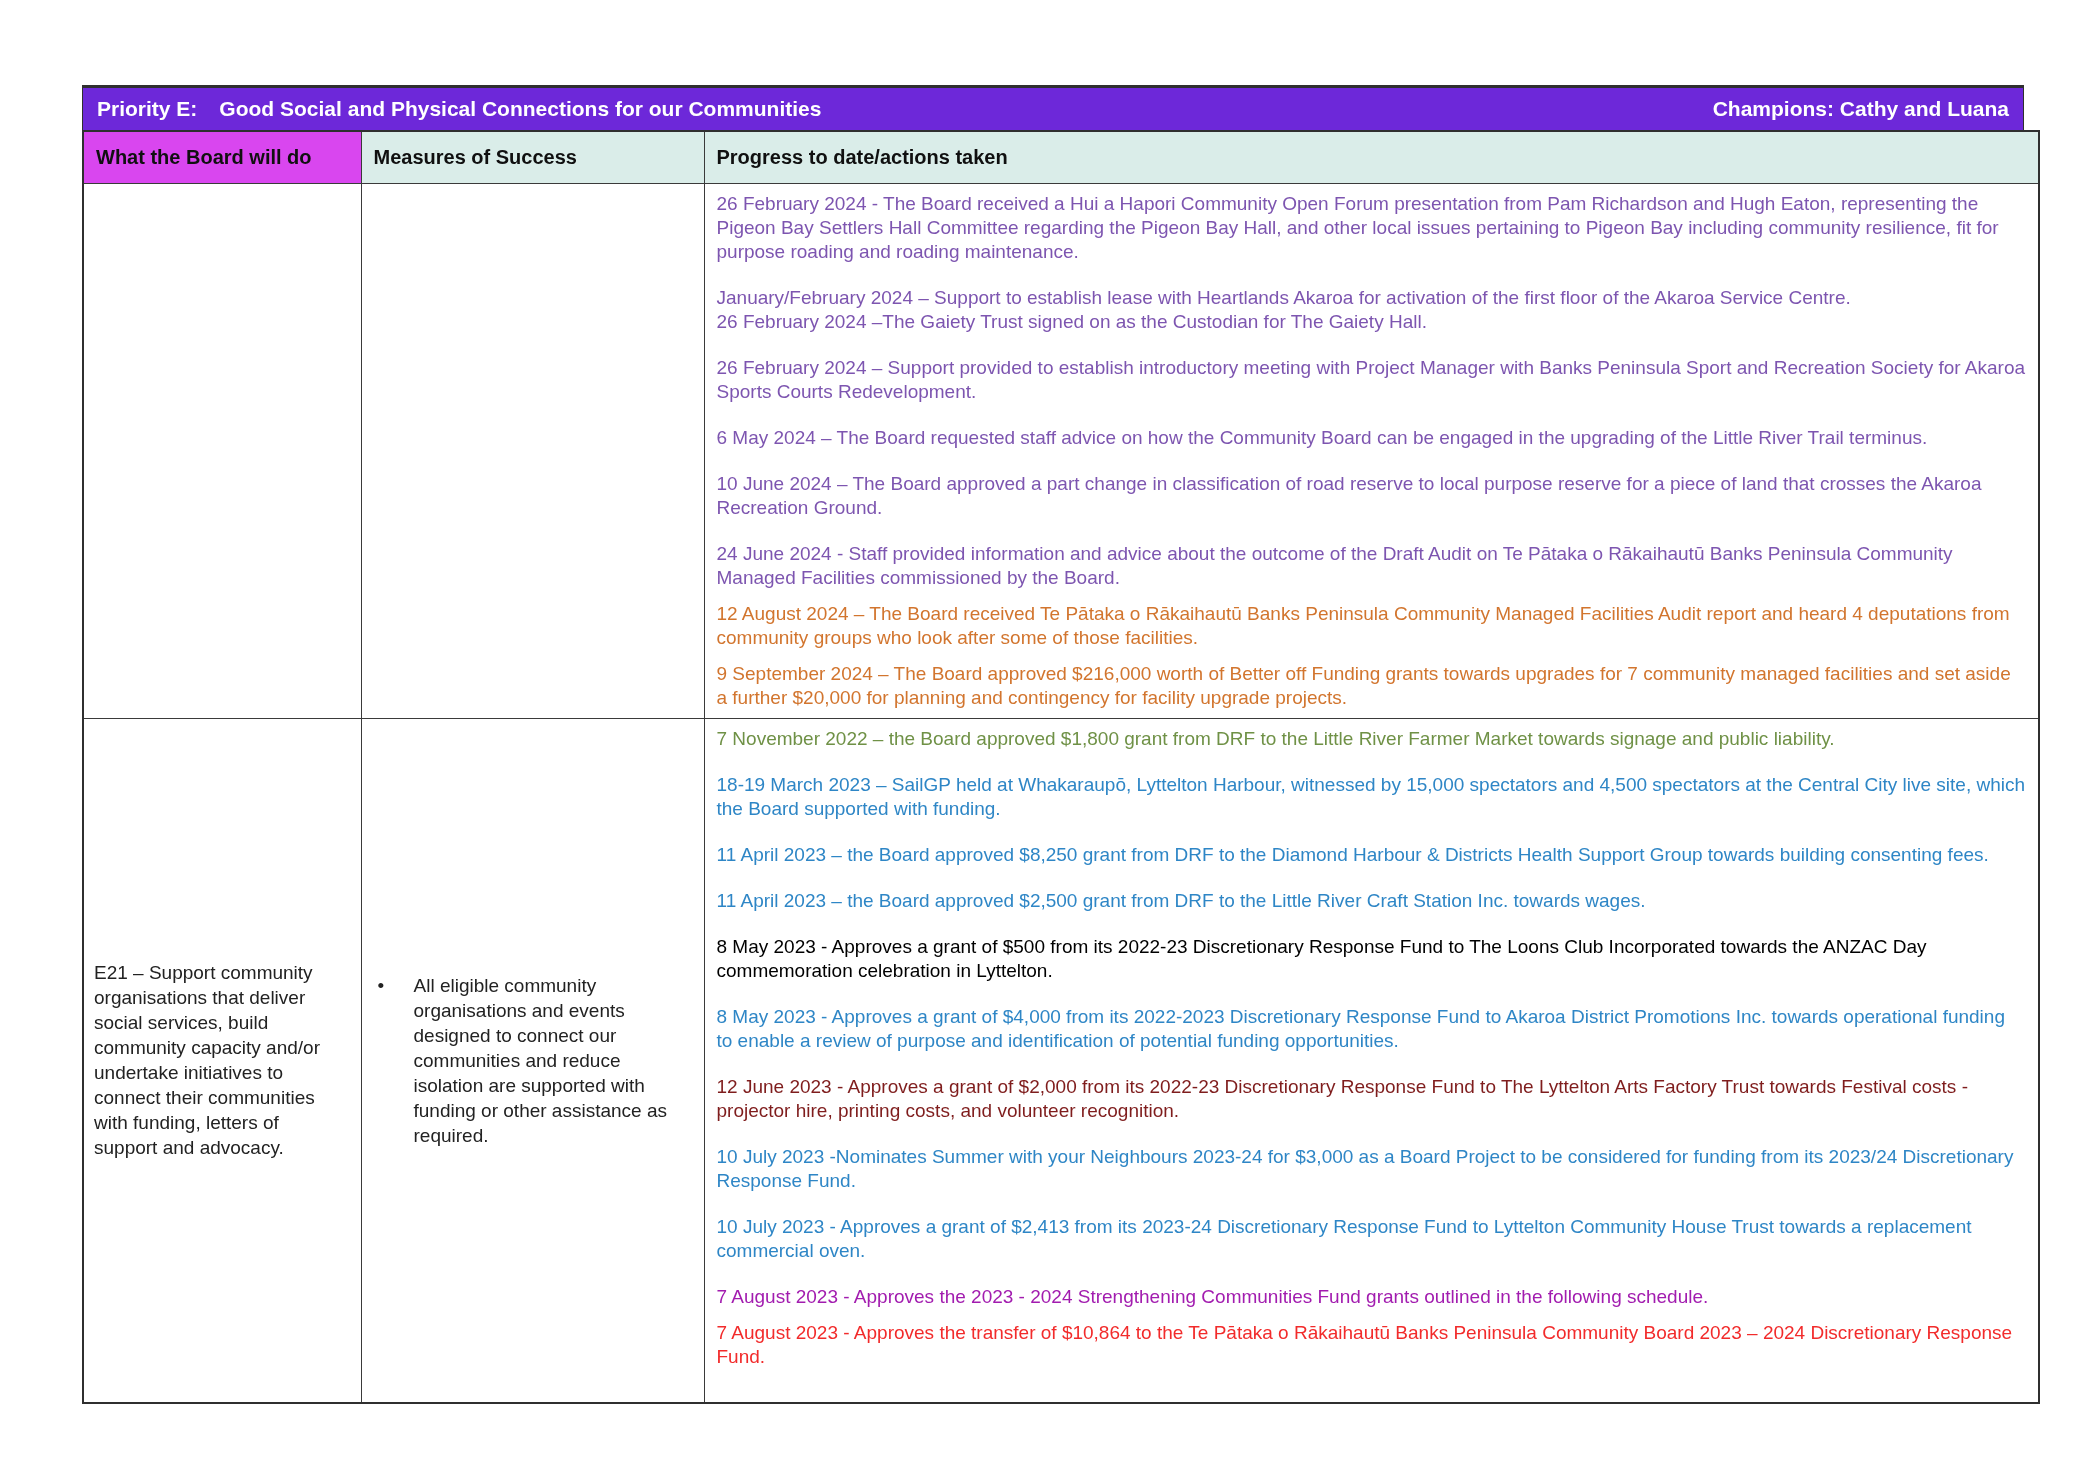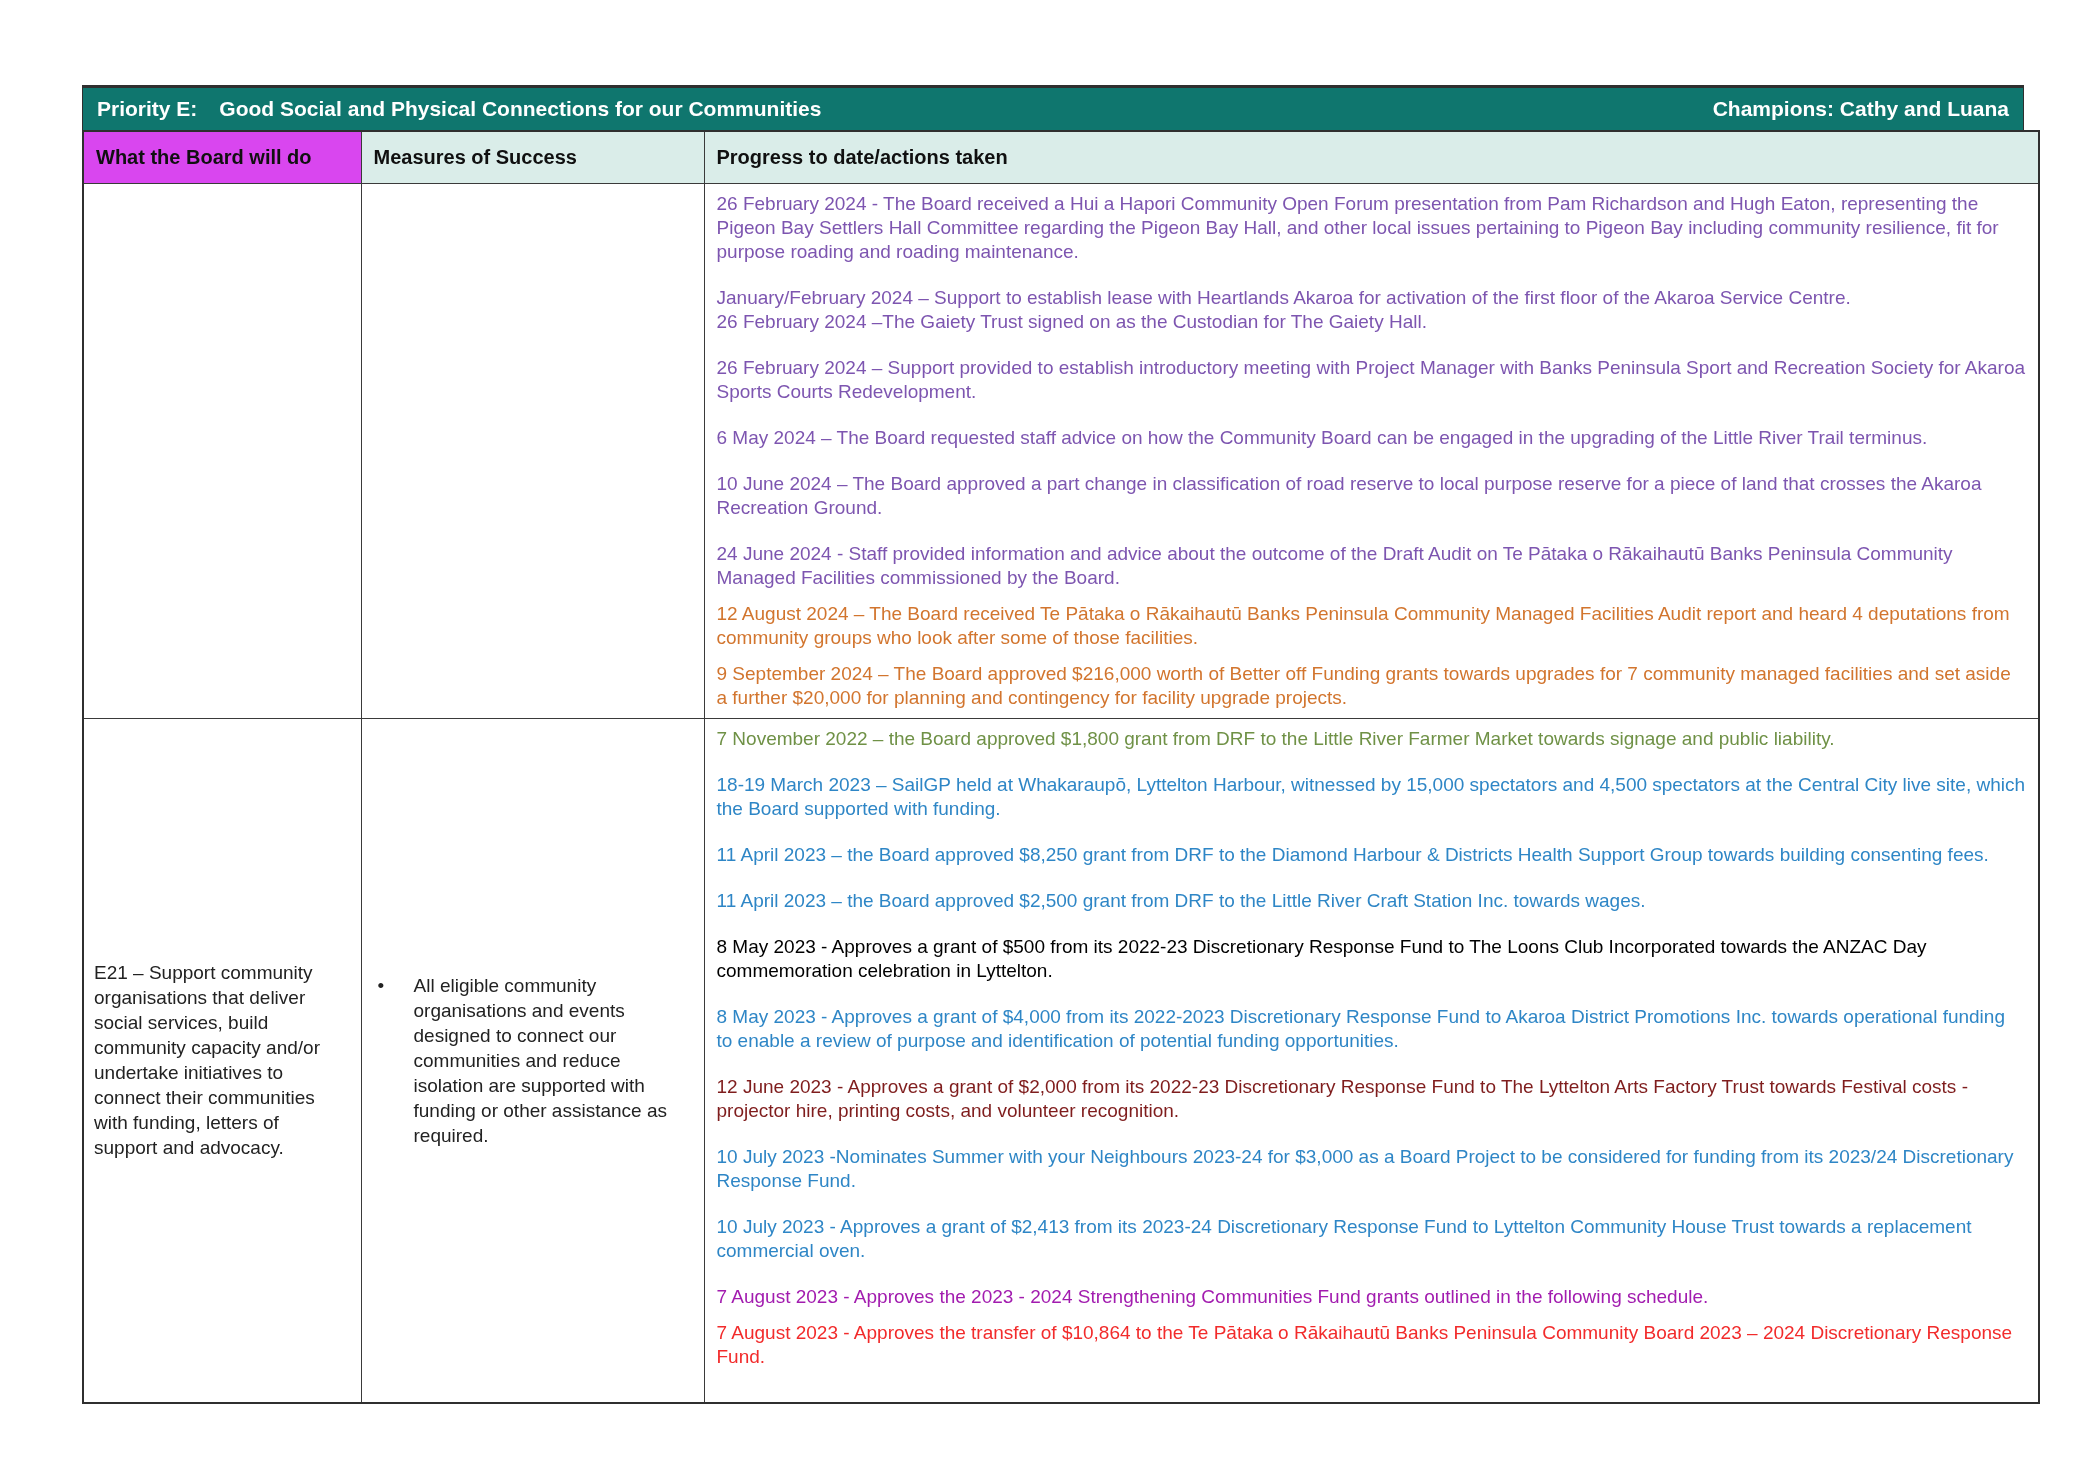--- a/index.html
+++ b/index.html
@@ -63,21 +63,21 @@
     position:absolute;left:82px;top:1491px;
     font-size:24px;color:#1d1d1d;
   }
 </style>
 </head>
 <body>
 
 <div class="page">
   <div class="tablewrap">
 
-    <div class="titlebar" style="background-color: #0f766e;">
+    <div class="titlebar" style="background-color: #6d28d9;">
       <span>
         <span>Priority E:</span><span class="priority-title">Good Social and Physical Connections for our Communities</span>
       </span>
       <span>Champions: Cathy and Luana</span>
     </div>
 
     <table class="board">
       <colgroup>
         <col style="width:278px">
         <col style="width:343px">

